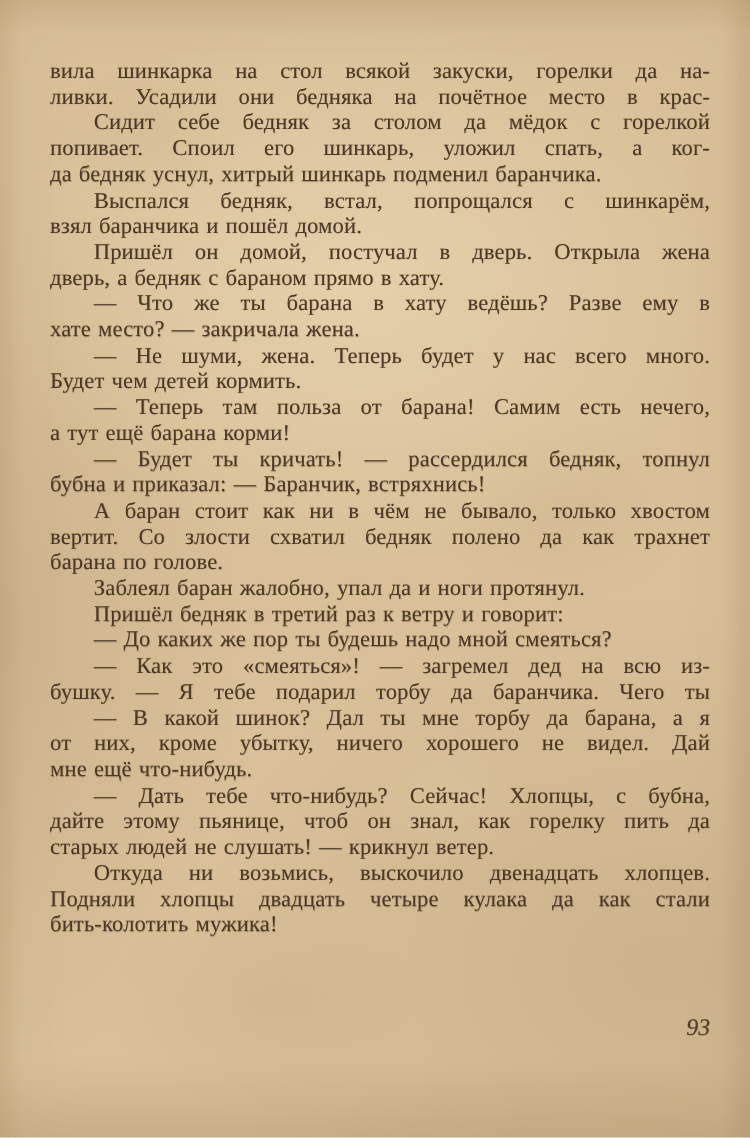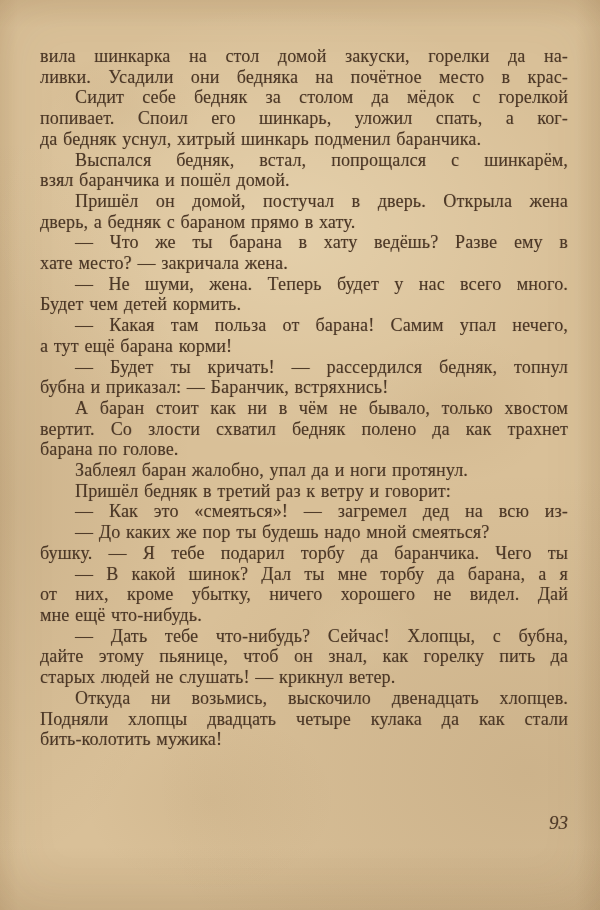--- a/index.html
+++ b/index.html
@@ -69,44 +69,44 @@
     font-size: 19px;
     color: #503b29;
     text-shadow: 0.3px 0.3px 0.8px rgba(70,48,30,0.40);
   }
 </style>
 </head>
 <body>
 
 <div class="scan-page">
   <div class="text-block">
-      <div class="line">вила шинкарка на стол домой закуски, горелки да на-</div>
+      <div class="line">вила шинкарка на стол всякой закуски, горелки да на-</div>
       <div class="line">ливки. Усадили они бедняка на почётное место в крас-</div>
       <div class="line indent">Сидит себе бедняк за столом да мёдок с горелкой</div>
       <div class="line">попивает. Споил его шинкарь, уложил спать, а ког-</div>
       <div class="line last">да бедняк уснул, хитрый шинкарь подменил баранчика.</div>
       <div class="line indent">Выспался бедняк, встал, попрощался с шинкарём,</div>
       <div class="line last">взял баранчика и пошёл домой.</div>
       <div class="line indent">Пришёл он домой, постучал в дверь. Открыла жена</div>
       <div class="line last">дверь, а бедняк с бараном прямо в хату.</div>
       <div class="line indent">— Что же ты барана в хату ведёшь? Разве ему в</div>
       <div class="line last">хате место? — закричала жена.</div>
       <div class="line indent">— Не шуми, жена. Теперь будет у нас всего много.</div>
       <div class="line last">Будет чем детей кормить.</div>
-      <div class="line indent">— Какая там польза от барана! Самим упал нечего,</div>
+      <div class="line indent">— Теперь там польза от барана! Самим есть нечего,</div>
       <div class="line last">а тут ещё барана корми!</div>
       <div class="line indent">— Будет ты кричать! — рассердился бедняк, топнул</div>
       <div class="line last">бубна и приказал: — Баранчик, встряхнись!</div>
       <div class="line indent">А баран стоит как ни в чём не бывало, только хвостом</div>
       <div class="line">вертит. Со злости схватил бедняк полено да как трахнет</div>
       <div class="line last">барана по голове.</div>
       <div class="line last indent">Заблеял баран жалобно, упал да и ноги протянул.</div>
       <div class="line last indent">Пришёл бедняк в третий раз к ветру и говорит:</div>
+      <div class="line last indent">— До каких же пор ты будешь надо мной смеяться?</div>
       <div class="line indent">— Как это «смеяться»! — загремел дед на всю из-</div>
-      <div class="line last indent">— До каких же пор ты будешь надо мной смеяться?</div>
       <div class="line">бушку. — Я тебе подарил торбу да баранчика. Чего ты</div>
       <div class="line indent">— В какой шинок? Дал ты мне торбу да барана, а я</div>
       <div class="line">от них, кроме убытку, ничего хорошего не видел. Дай</div>
       <div class="line last">мне ещё что-нибудь.</div>
       <div class="line indent">— Дать тебе что-нибудь? Сейчас! Хлопцы, с бубна,</div>
       <div class="line">дайте этому пьянице, чтоб он знал, как горелку пить да</div>
       <div class="line last">старых людей не слушать! — крикнул ветер.</div>
       <div class="line indent">Откуда ни возьмись, выскочило двенадцать хлопцев.</div>
       <div class="line">Подняли хлопцы двадцать четыре кулака да как стали</div>
       <div class="line last">бить-колотить мужика!</div>

